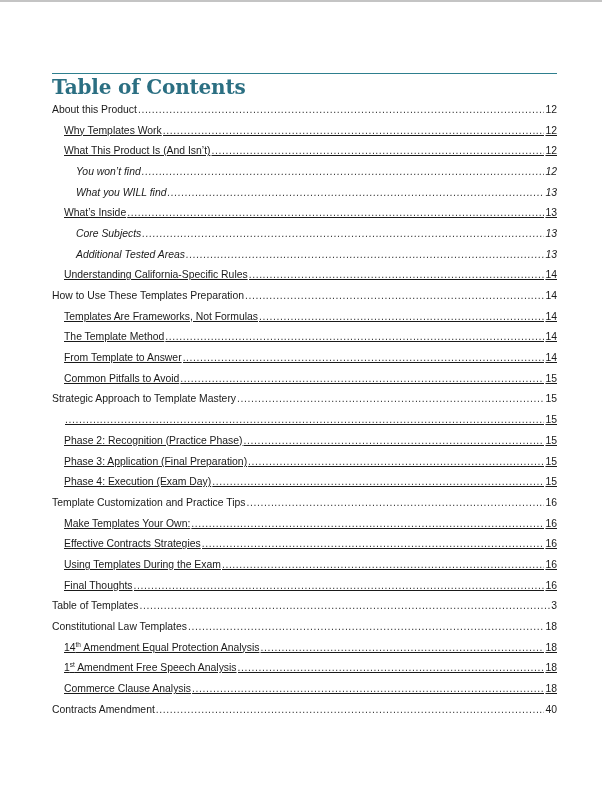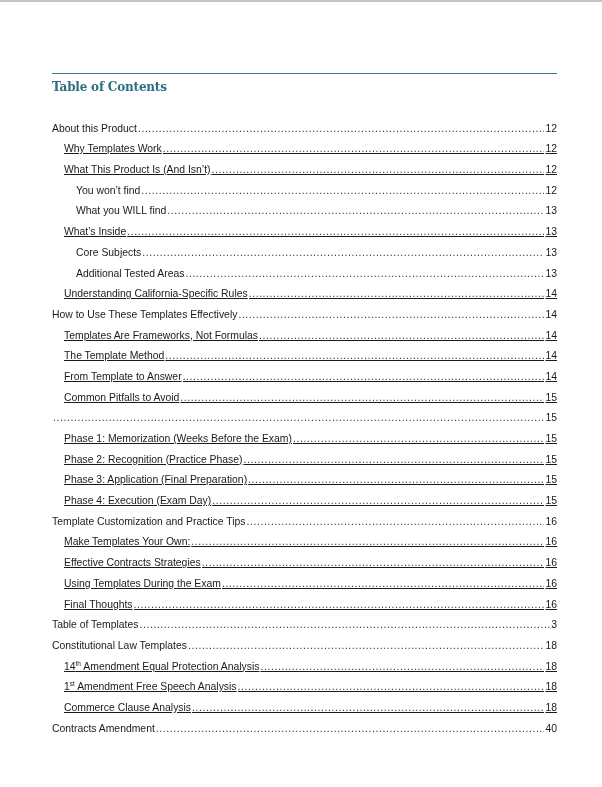--- a/index.html
+++ b/index.html
@@ -4,31 +4,31 @@
   <style>
     html, body { margin: 0; padding: 0; }
     body {
       width: 602px; height: 787px; background: #ffffff;
       border-top: 2px solid #c4c4c4; box-sizing: border-box;
       position: relative; overflow: hidden;
     }
     .page { position: absolute; left: 52px; top: 71px; width: 505px; }
     .rule { height: 0; border-top: 1px solid #2e7f8e; margin: 0; }
     .title {
-      font-family: "DejaVu Serif", serif; color: #2b6f82; font-size: 12px;
-      line-height: 20px; margin: 3px 0 16px 0; letter-spacing: -0.2px;
+      font-family: "DejaVu Serif", serif; color: #2b6f82; font-size: 20px;
+      line-height: 20px; margin: 3px 0 2px 0; letter-spacing: -0.2px;
     }
     .toc { list-style: none; margin: 0; padding: 0; }
     .toc li {
-      display: flex; align-items: flex-end; height: 20.7px;
+      display: flex; align-items: center; height: 20.7px;
       font-family: "Liberation Sans", sans-serif; font-size: 10.4px; color: #1a1a1a;
       white-space: nowrap; overflow: hidden;
     }
     .toc li.l2 { padding-left: 12px; text-decoration: underline; }
-    .toc li.l3 { padding-left: 24px; }
+    .toc li.l3 { padding-left: 24px; font-style: italic; }
     .toc .label { flex: 0 0 auto; }
     .toc .label sup { font-size: 6.5px; vertical-align: 4px; line-height: 0; }
     .toc .leader {
       flex: 1 1 auto; overflow: hidden; margin: 0 1px; color: #333;
     }
     .toc .leader::before {
       content: "................................................................................................................................................................................................................";
       letter-spacing: 0.6px;
     }
     .toc .page-num { flex: 0 0 auto; text-align: right; }
@@ -79,21 +79,21 @@
         <span class="label">Additional Tested Areas</span>
         <span class="leader"></span>
         <span class="page-num">13</span>
       </li>
       <li class="l2">
         <span class="label">Understanding California-Specific Rules</span>
         <span class="leader"></span>
         <span class="page-num">14</span>
       </li>
       <li class="l1">
-        <span class="label">How to Use These Templates Effectively</span>
+        <span class="label">How to Use These Templates Preparation</span>
         <span class="leader"></span>
         <span class="page-num">14</span>
       </li>
       <li class="l2">
         <span class="label">Templates Are Frameworks, Not Formulas</span>
         <span class="leader"></span>
         <span class="page-num">14</span>
       </li>
       <li class="l2">
         <span class="label">The Template Method</span>
@@ -104,25 +104,25 @@
         <span class="label">From Template to Answer</span>
         <span class="leader"></span>
         <span class="page-num">14</span>
       </li>
       <li class="l2">
         <span class="label">Common Pitfalls to Avoid</span>
         <span class="leader"></span>
         <span class="page-num">15</span>
       </li>
       <li class="l1">
+        <span class="label">Strategic Approach to Template Mastery</span>
         <span class="leader"></span>
         <span class="page-num">15</span>
       </li>
       <li class="l2">
-        <span class="label">Phase 1: Memorization (Weeks Before the Exam)</span>
         <span class="leader"></span>
         <span class="page-num">15</span>
       </li>
       <li class="l2">
         <span class="label">Phase 2: Recognition (Practice Phase)</span>
         <span class="leader"></span>
         <span class="page-num">15</span>
       </li>
       <li class="l2">
         <span class="label">Phase 3: Application (Final Preparation)</span>

